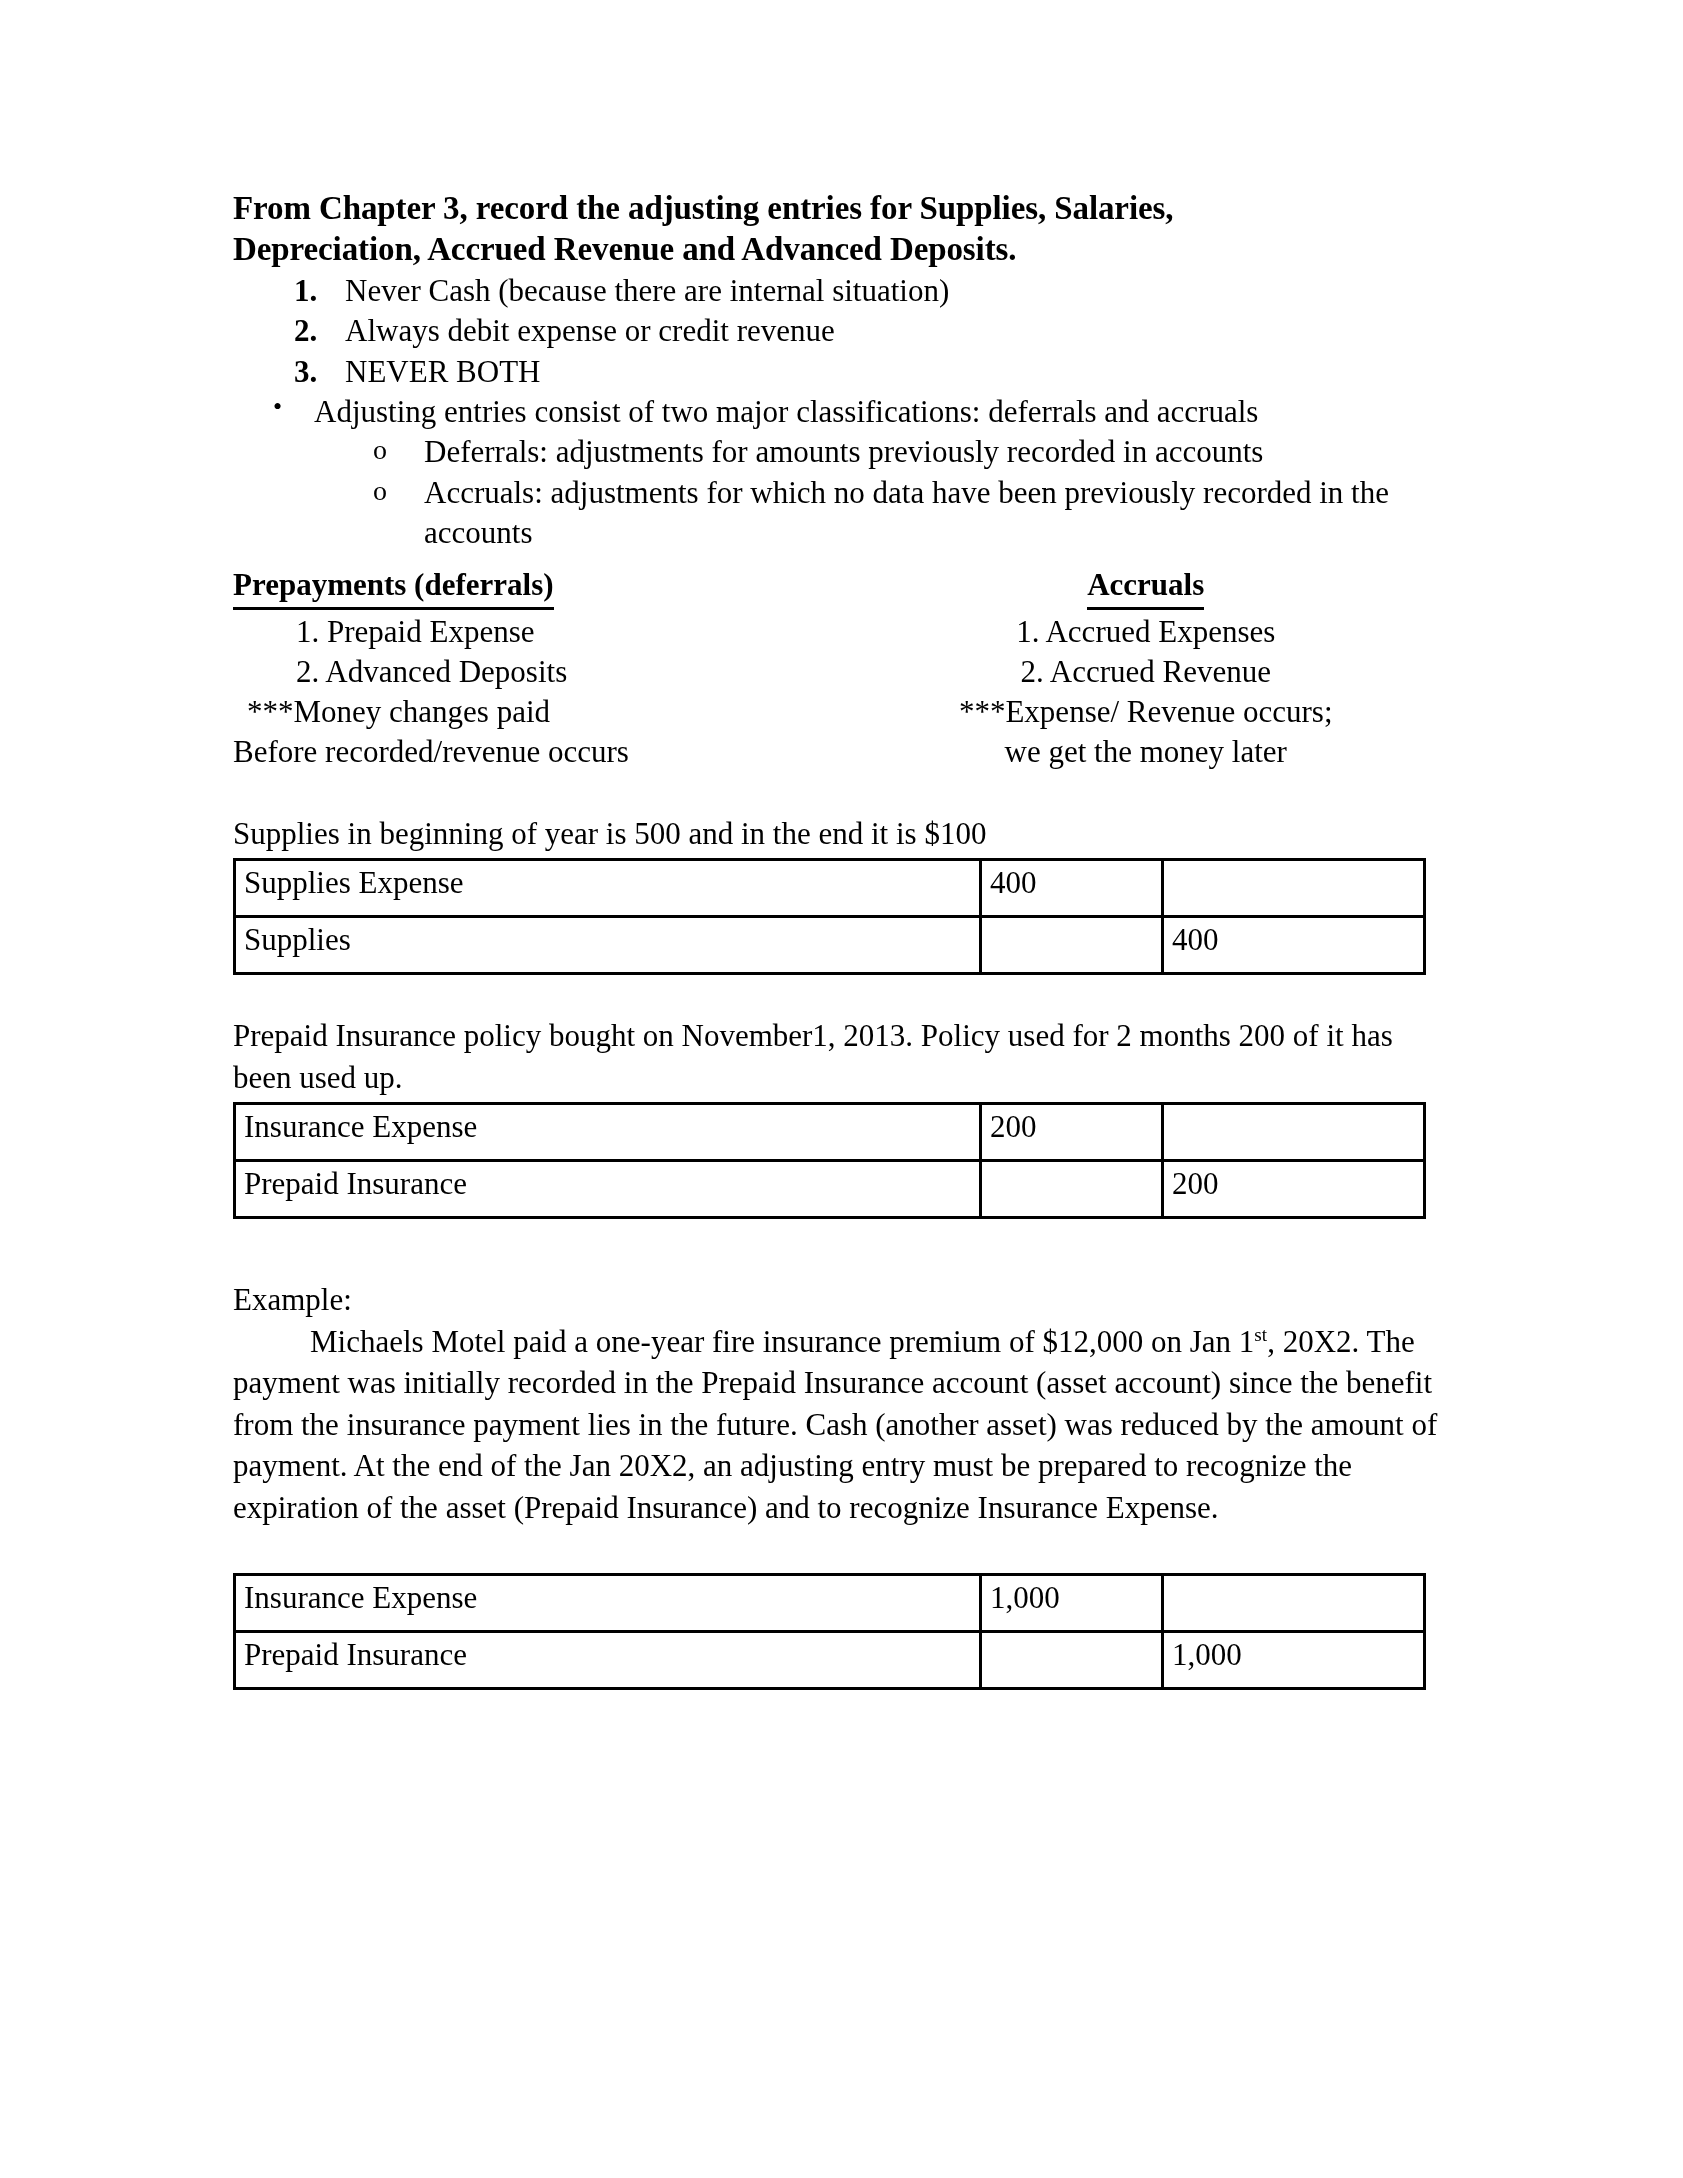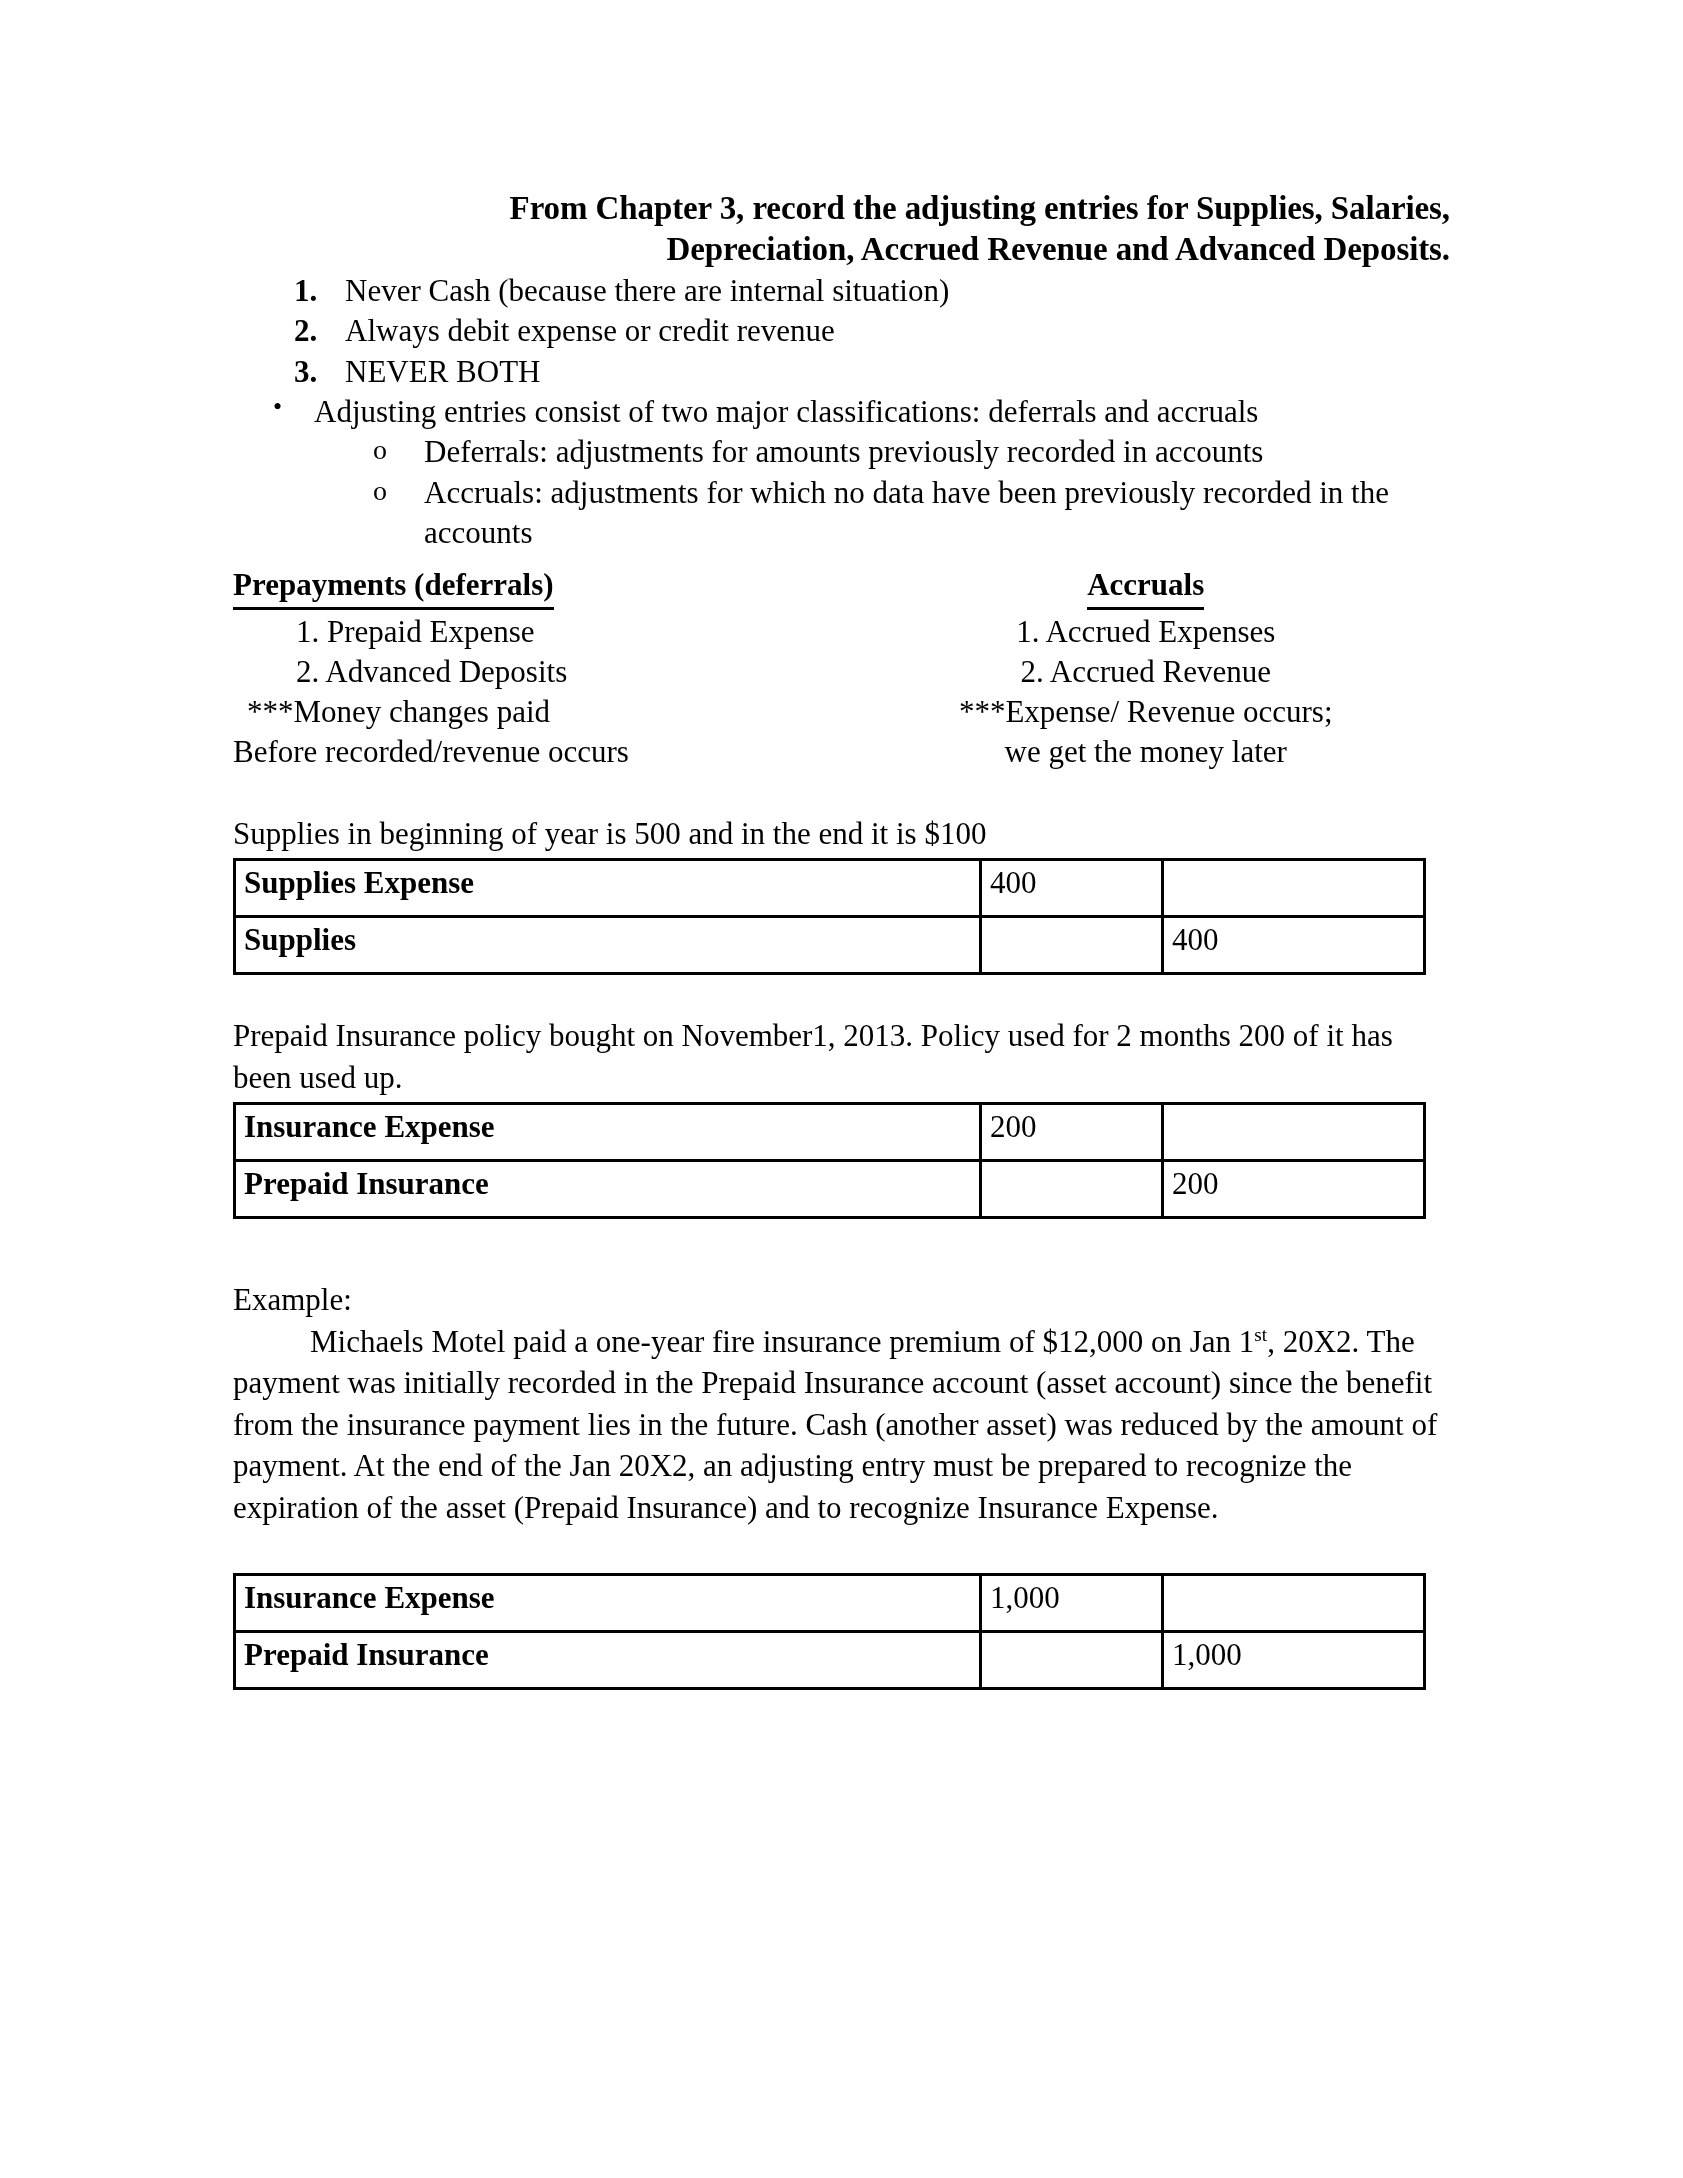--- a/index.html
+++ b/index.html
@@ -21,21 +21,21 @@
     background: #ffffff;
     box-sizing: border-box;
     padding: 188px 233px 0 233px;
   }
 
   
   .doc-title {
     font-weight: bold;
     font-size: 33px;
     line-height: 1.23;
-    text-align: right;
+    text-align: left;
     margin: 0 0 2px 0;
     letter-spacing: -0.1px;
   }
   .doc-title .line2 {
     display: block;
     font-family: Liberation Serif, serif;
   }
 
   
   .num-list {
@@ -147,21 +147,21 @@
     margin: 4px 0 0 0;
   }
   table.journal td {
     border: 3px solid #000000;
     font-size: 31px;
     line-height: 1.25;
     height: 46px;
     padding: 3px 8px 5px 8px;
     vertical-align: top;
   }
-  td.acct { width: 727px; font-weight: bold; }
+  td.acct { width: 727px; }
   td.debit { width: 163px; }
   td.credit { width: 243px; }
   .indent-acct { padding-left: 38px; }
 
   sup.ord {
     font-size: 0.62em;
     vertical-align: super;
     line-height: 0;
   }
 </style>

